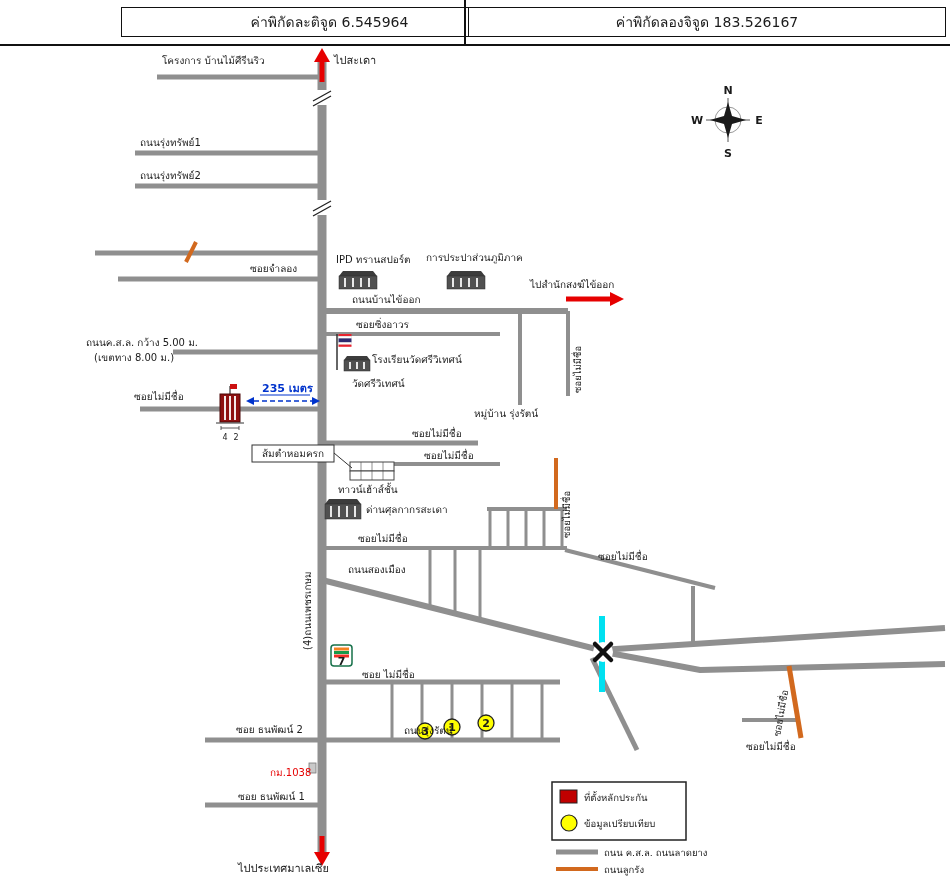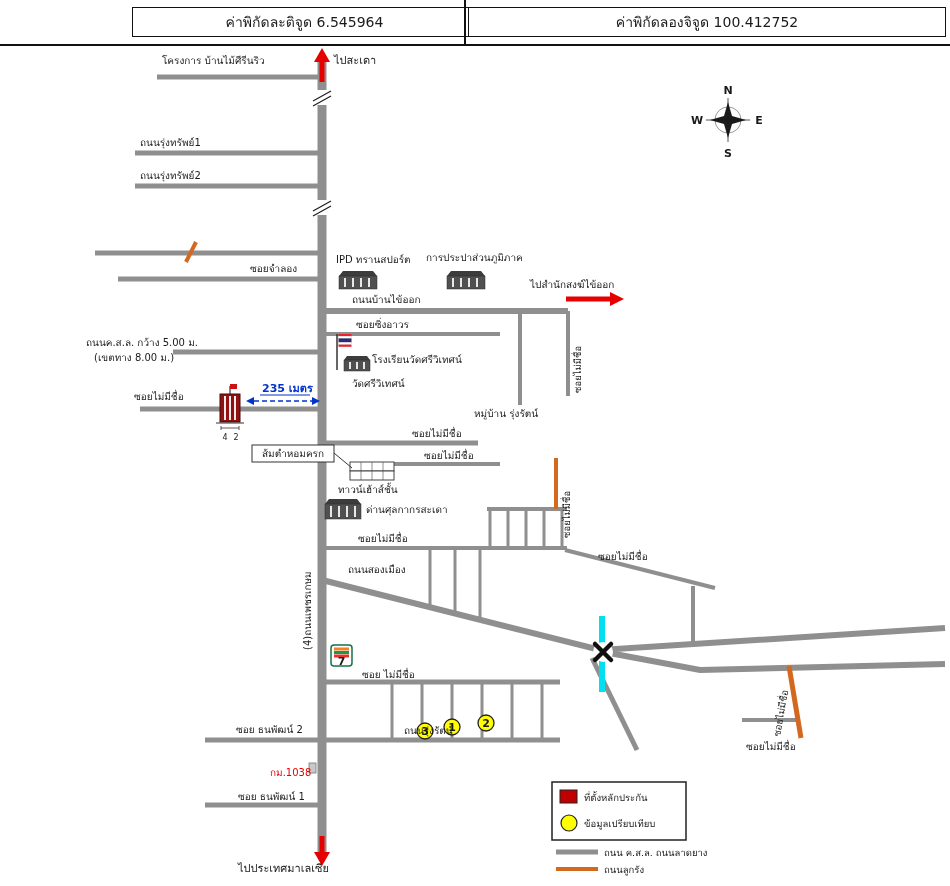--- a/index.html
+++ b/index.html
@@ -4,41 +4,41 @@
 <style>
   html,body{margin:0;padding:0;}
   body{
     width:950px;height:886px;position:relative;background:#fff;overflow:hidden;
     font-family:"DejaVu Sans","Liberation Sans",sans-serif;color:#1a1a1a;
   }
   .hdr{position:absolute;top:0;left:0;width:950px;height:44px;border-bottom:2px solid #111;background:#fff;z-index:2;}
   .hdr-box{position:absolute;top:7px;height:28px;border:1.5px solid #111;background:#fff;
     display:flex;align-items:center;justify-content:center;font-size:14px;}
   .hdr-div{position:absolute;top:0;left:464px;width:2px;height:44px;background:#111;}
-  #box-lat{left:132px;width:343px;}
+  #box-lat{left:121px;width:343px;padding-left:36px;}
   #box-lon{left:468px;width:476px;}
   svg{position:absolute;top:0;left:0;}
   svg text{fill:#1a1a1a;font-size:11px;font-family:"DejaVu Sans","Liberation Sans",sans-serif;}
   .t10{font-size:10px;}
   .t9{font-size:9.5px;}
   .t8{font-size:8px;}
   .mid{text-anchor:middle;}
   .bold{font-weight:bold;}
   .blue{fill:#0033cc;font-weight:bold;}
   .redtxt{fill:#e60000;}
 </style>
 </head>
 <body>
 
 <div class="hdr">
   <div class="hdr-box" id="box-lat">
     <span>ค่าพิกัดละติจูด 6.545964</span>
   </div>
   <div class="hdr-box" id="box-lon">
-    <span>ค่าพิกัดลองจิจูด 100.412752</span>
+    <span>ค่าพิกัดลองจิจูด 183.526167</span>
   </div>
   <div class="hdr-div"></div>
 </div>
 
 <svg width="950" height="886">
 
   <g stroke="#8f8f8f" stroke-linecap="butt" fill="none">
     <line x1="322" y1="58" x2="322" y2="856" stroke-width="9"></line>
     <line x1="157" y1="77" x2="322" y2="77" stroke-width="5"></line>
     <line x1="135" y1="153" x2="322" y2="153" stroke-width="5"></line>

